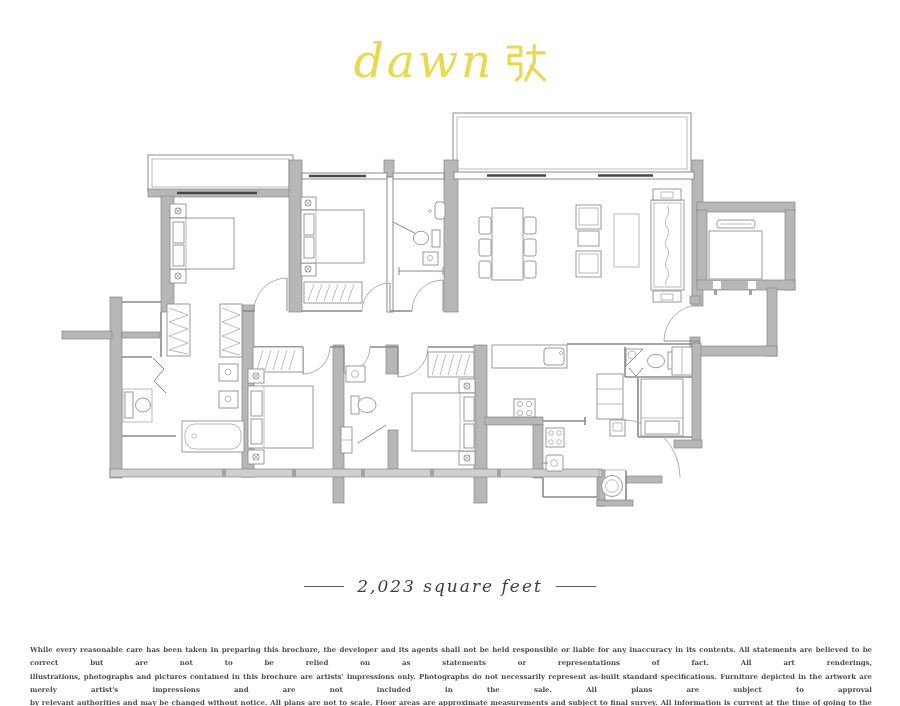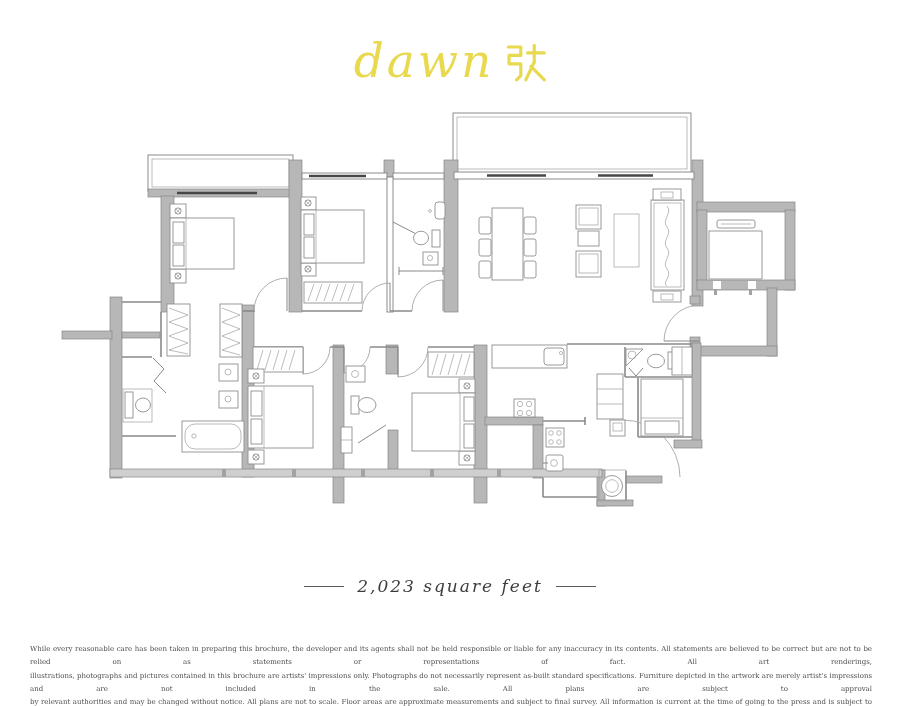--- a/index.html
+++ b/index.html
@@ -8,21 +8,21 @@
     color:var(--watermark,#e8d94e);font-size:47px;font-style:italic;letter-spacing:3px;line-height:1.15;
     display:flex;align-items:center;justify-content:center;gap:10px;}
   .watermark .hanzi{width:42px;height:46px;margin-bottom:-4px;}
   .plan-wrap{position:absolute;inset:0;}
   svg.plan{position:absolute;left:0;top:0;width:900px;height:706px;}
   .caption{position:absolute;top:576px;left:0;width:100%;display:flex;align-items:center;justify-content:center;gap:13px;
     color:var(--caption-text,#3d3d3d);font-style:italic;font-size:17px;letter-spacing:2px;}
   .caption .dash{display:inline-block;width:40px;height:0;border-top:1.4px solid #5a5a5a;}
   .disclaimer{position:absolute;top:643px;left:30px;right:28px;color:var(--disclaimer-text,#4f4f4f);
     font-size:7px;line-height:1.9;}
-  .disclaimer p{margin:0;text-align:justify;text-align-last:justify;}
+  .disclaimer p{margin:0;text-align:justify;text-align-last:justify;font-weight:bold;}
   
   .w{fill:var(--wall-fill,#b7b7b7);stroke:var(--wall-stroke,#868686);stroke-width:.7;}
   .w2{fill:#cfcfcf;stroke:var(--wall-stroke,#868686);stroke-width:.7;}
   .wt{fill:#a2a2a2;stroke:none;}
   .d{fill:#fff;stroke:#8c8c8c;stroke-width:1;}
   .l{stroke:#8a8a8a;stroke-width:1.6;fill:none;}
   .l2{stroke:var(--line,#7d7d7d);stroke-width:.9;fill:none;}
   .f{fill:#fff;stroke:var(--furniture,#8f8f8f);stroke-width:.9;}
   .f2{fill:none;stroke:#9e9e9e;stroke-width:.7;}
   .dk{stroke:var(--window-dark,#474747);stroke-width:2.6;fill:none;}

